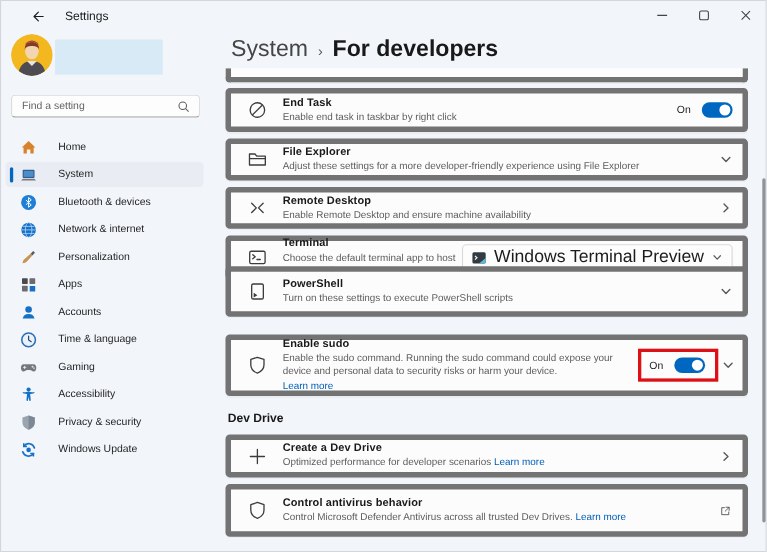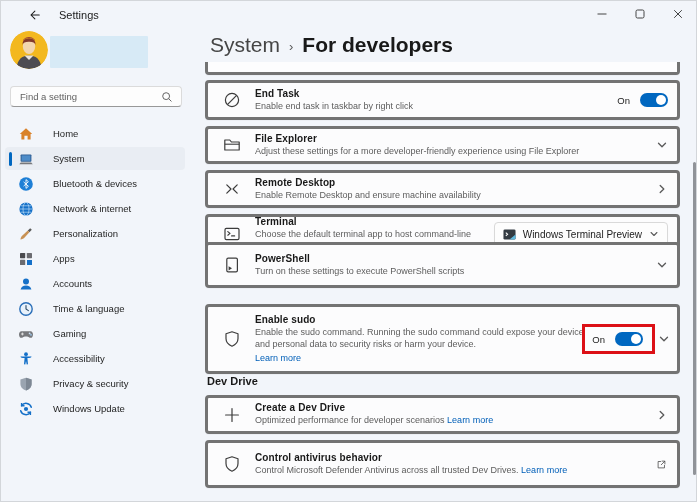--- a/index.html
+++ b/index.html
@@ -26,35 +26,35 @@
   .nav-item.selected{background:#E9EDF3;}
   .sel-bar{position:absolute;left:4px;top:4.5px;width:3px;height:14px;border-radius:2px;background:#0067C0;}
   .nicon{width:16px;height:16px;margin-left:13px;display:flex;flex:none;}
   .nlabel{margin-left:11px;font-size:9.5px;color:#1f1f1f;white-space:nowrap;padding-left:8px;}
   
   .main{position:absolute;left:205px;top:28px;width:480px;height:474px;}
   .breadcrumb{position:absolute;left:5px;top:5px;font-size:21px;display:flex;align-items:center;gap:9px;}
   .crumb-root{color:#454545;font-weight:400;cursor:pointer;}
   .crumb-sep{color:#5a5a5a;font-size:13px;padding-top:2px;}
   .crumb-current{color:#191919;font-weight:600;}
-  .card{position:absolute;left:0;width:475px;background:#FCFCFD;border:3px solid #737373;border-radius:4px;box-sizing:border-box;display:flex;align-items:center;box-shadow:0 1px 1px rgba(0,0,0,.03);}
+  .card{position:absolute;left:0;width:475px;background:#FCFCFD;border:5px solid #737373;border-radius:4px;box-sizing:border-box;display:flex;align-items:center;box-shadow:0 1px 1px rgba(0,0,0,.03);}
   .card.partial{background:#FDFDFE;border-top:none;border-radius:0 0 4px 4px;}
   .cicon{width:20px;height:20px;margin:0 13px 0 14px;flex:none;display:flex;}
   .ctext{flex:1;min-width:0;padding-right:6px;}
   .ctitle{font-size:10px;font-weight:600;color:#191919;letter-spacing:.1px;}
   .cdesc{font-size:9px;color:#5d5d5d;line-height:1.35;margin-top:1px;}
   .learn{color:#005FB8;cursor:pointer;}
   .cctrl{margin-left:auto;display:flex;align-items:center;gap:10px;padding-right:9px;flex:none;position:relative;}
   .toglabel{font-size:9.5px;color:#1b1b1b;}
   .toggle{width:28px;height:14px;border-radius:8px;background:#0067C0;position:relative;cursor:pointer;flex:none;}
   .toggle .knob{position:absolute;right:2px;top:2px;width:10px;height:10px;border-radius:50%;background:#fff;}
   .chev{display:flex;cursor:pointer;}
   .redbox{position:absolute;left:-10px;top:-8px;width:67px;height:24px;border:3px solid #DC1016;pointer-events:none;}
   .dropdown{display:flex;align-items:center;gap:7px;height:25px;padding:0 8px;background:#FDFDFD;border:1px solid #D9D9D9;border-radius:4px;cursor:pointer;font-family:"Liberation Sans",sans-serif;box-shadow:0 1px 1px rgba(0,0,0,.04);}
-  .dd-val{font-size:10px;color:#1b1b1b;white-space:nowrap;}
+  .dd-val{font-size:16px;color:#1b1b1b;white-space:nowrap;}
   .section-title{position:absolute;left:2px;font-size:11px;font-weight:600;color:#191919;}
   .scrollbar{position:absolute;right:1px;top:162px;width:3px;height:313px;background:#909398;border-radius:2px;cursor:pointer;}
 </style>
 </head>
 <body>
 
 <div class="window">
 
   <div class="titlebar">
     <div class="back-btn">
@@ -350,21 +350,21 @@
       </div>
       <div class="cctrl">
         <span class="chev">
             <svg width="12" height="12" viewBox="0 0 12 12">
               <path d="M2.5 4.2 L6 7.8 L9.5 4.2" stroke="#5a5a5a" stroke-width="1.3" fill="none" stroke-linecap="round" stroke-linejoin="round"></path>
             </svg>
           </span>
       </div>
     </div>
 
-    <div class="card" style="top:276px;height:70px">
+    <div class="card" style="top:276px;height:56px">
       <span class="cicon">
           <svg viewBox="0 0 20 20">
             <path d="M10 2.8 L16 4.8 V9.6 C16 13.4 13.4 15.9 10 17.2 C6.6 15.9 4 13.4 4 9.6 V4.8 Z" stroke="#3C3C3C" stroke-width="1.2" fill="none" stroke-linejoin="round"></path>
           </svg>
         </span>
       <div class="ctext" style="max-width:352px">
         <div class="ctitle">Enable sudo</div>
         <div class="cdesc">Enable the sudo command. Running the sudo command could expose your device and personal data to security risks or harm your device.</div>
         <div class="cdesc"><span class="learn">Learn more</span></div>
       </div>

